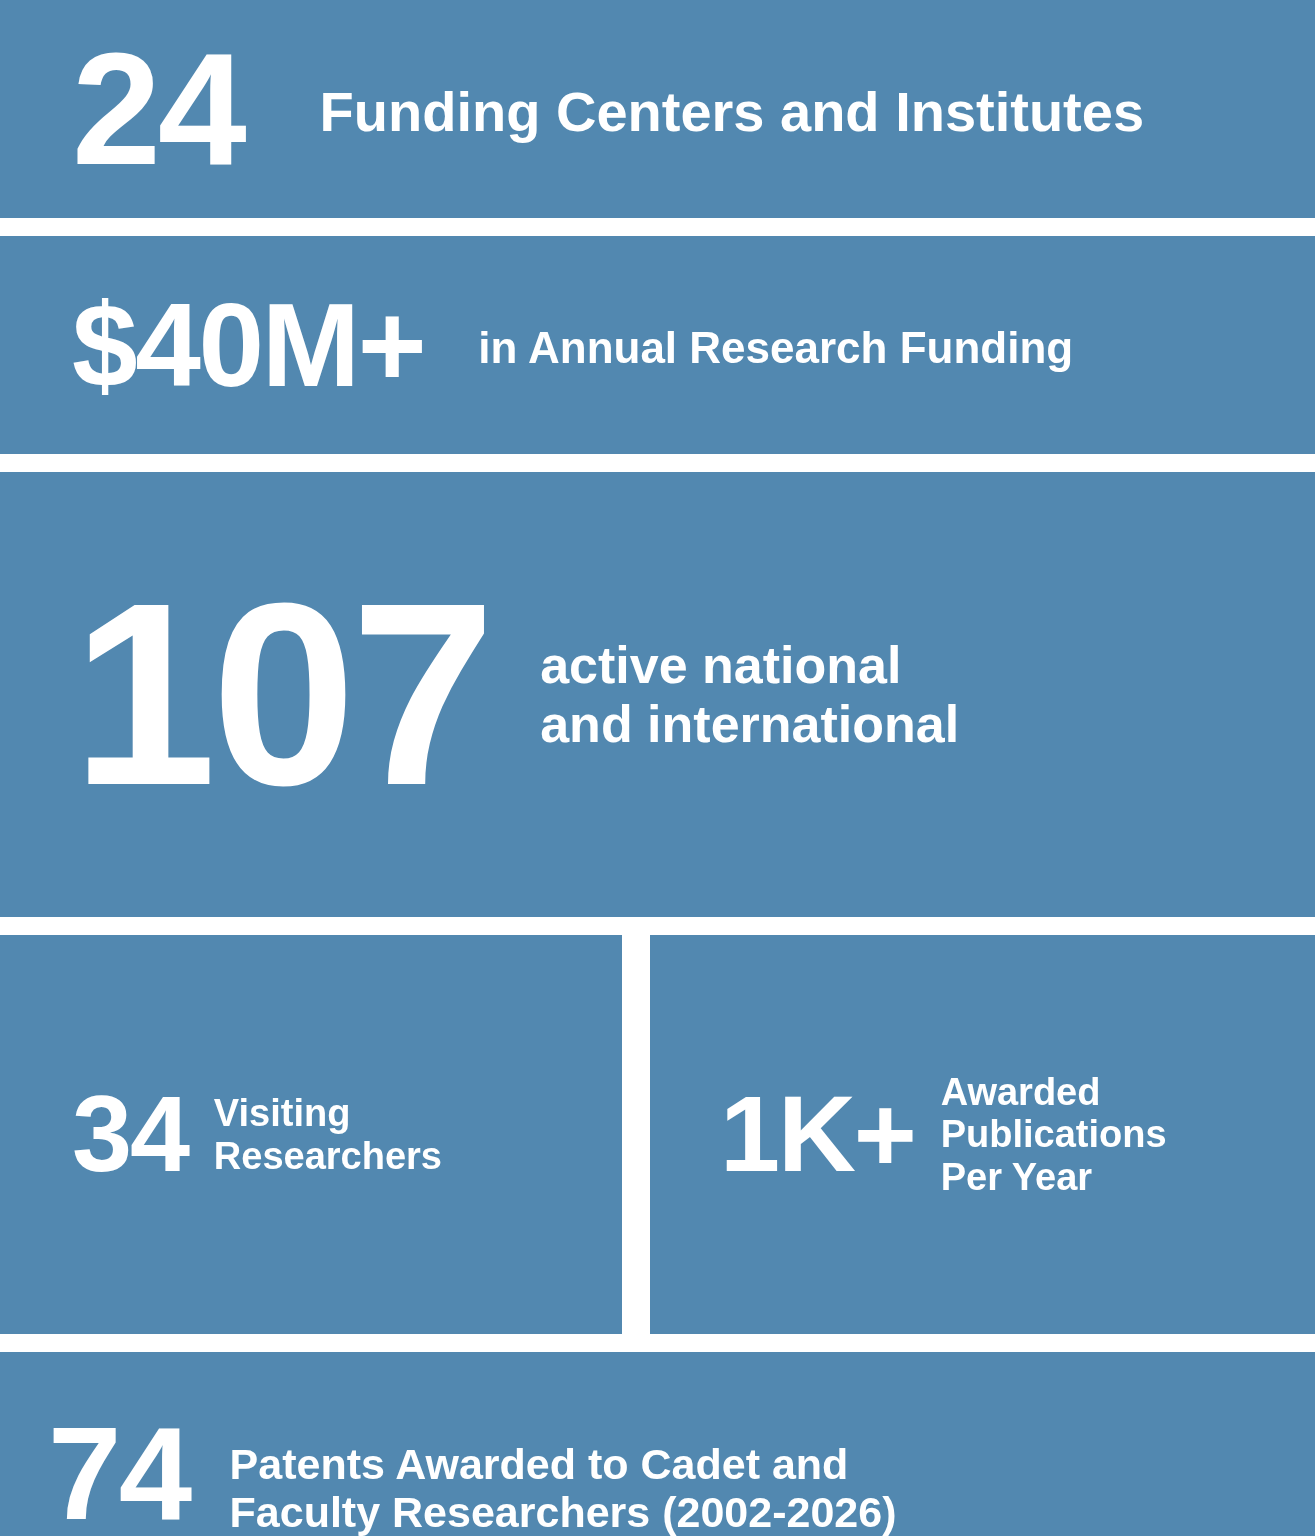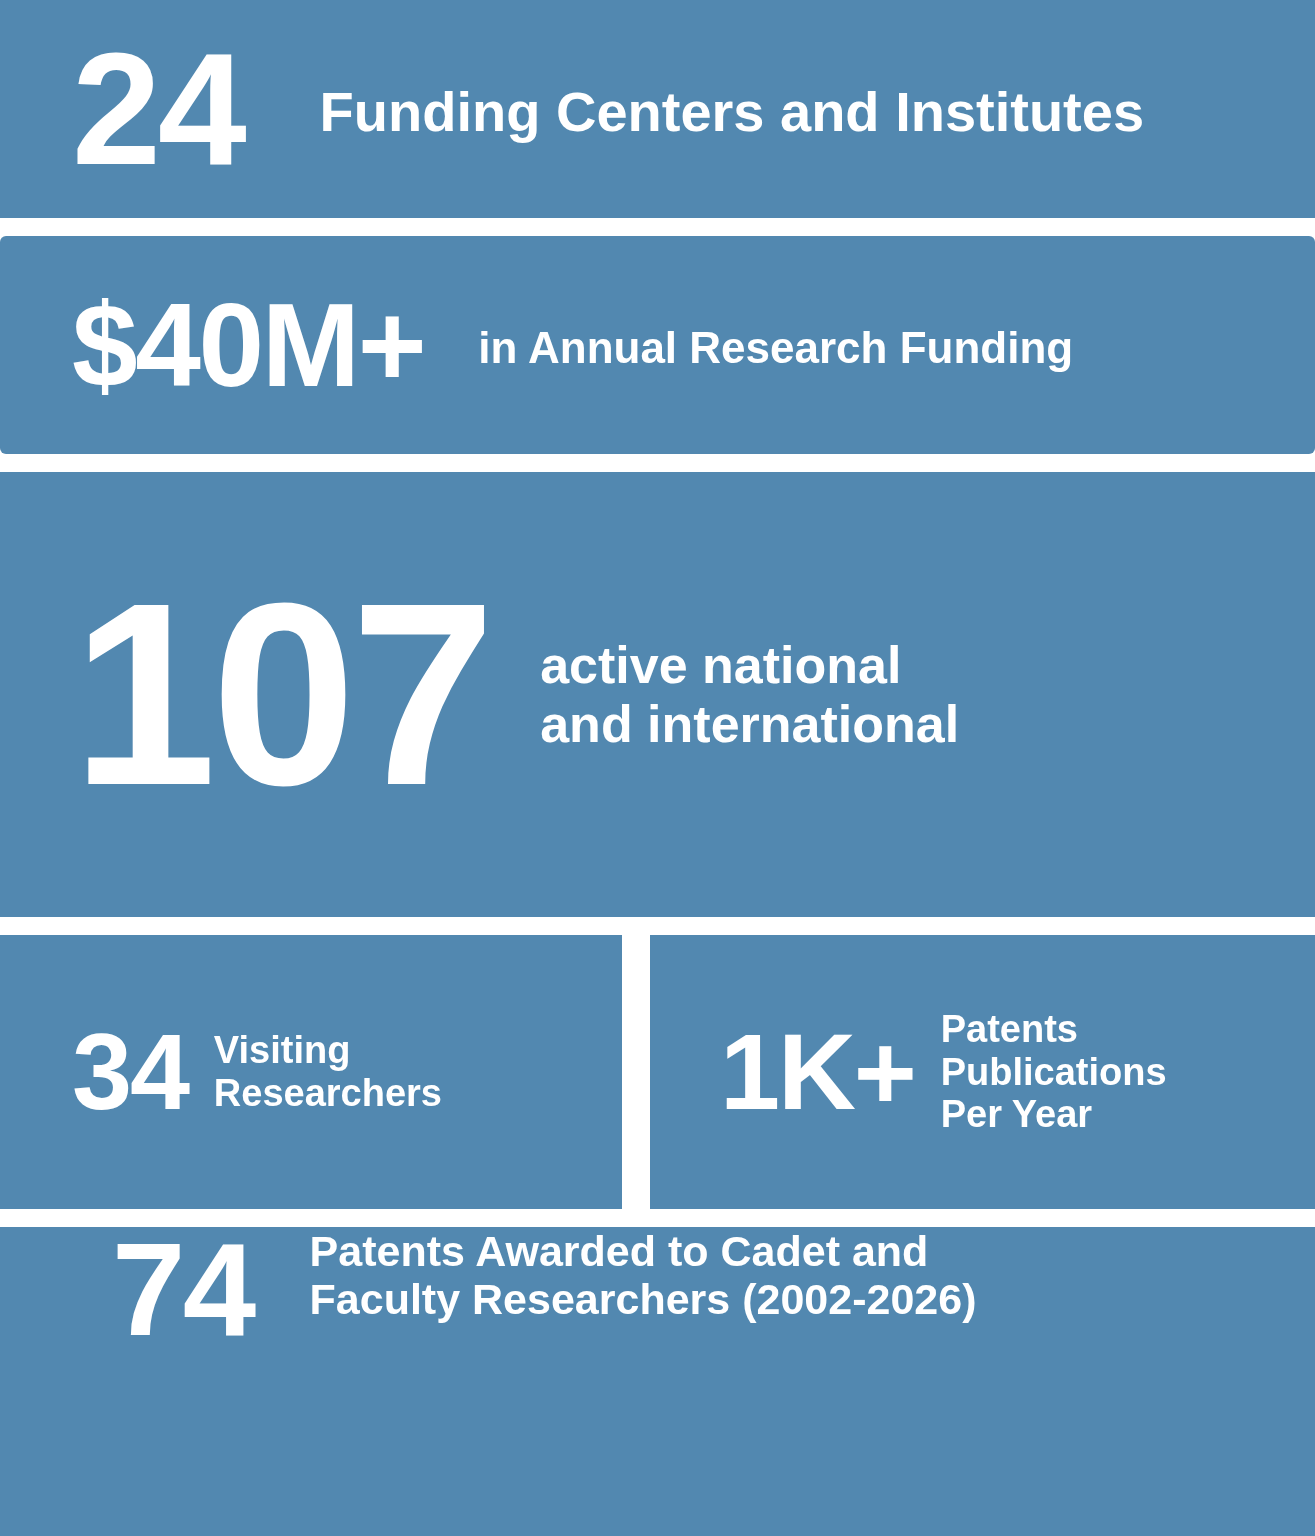--- a/index.html
+++ b/index.html
@@ -51,37 +51,36 @@
   .row1 .stat-number { font-size: 160px; }
   .row1 .stat-label  { font-size: 56px; margin-left: 44px; margin-top: 6px;}
 
   .gap-sm { height: 18px; background: #ffffff; flex: none; }
 
   
   .row2 {
     height: 218px;
     padding-left: 72px;
     align-items: center;
-    border-radius: 6px;
   }
   .row2 .stat-number { font-size: 118px; }
   .row2 .stat-label  { font-size: 44px; margin-left: 54px; margin-top: 6px; }
 
   
   .row3 {
     height: 445px;
     padding-left: 72px;
     align-items: center;
   }
   .row3 .stat-number { font-size: 260px; }
   .row3 .stat-label  { font-size: 52px; margin-left: 50px; }
 
   
   .row4 {
-    height: 274px;
+    height: 399px;
     display: flex;
     background: #ffffff;
     flex: none;
   }
   .row4 .card-left {
     width: 622px;
     height: 100%;
     padding-left: 72px;
     align-items: center;
   }
@@ -92,23 +91,22 @@
     padding-left: 70px;
     align-items: center;
   }
   .row4 .stat-number { font-size: 108px; }
   .row4 .stat-label  { font-size: 38px; margin-left: 26px; }
   .row4 .card-right .stat-label { margin-left: 26px; }
 
   
   .row5 {
     flex: 1;
-    padding-left: 112px;
-    align-items: flex-start;
-    gap: 16px;
+    padding-left: 48px;
+    align-items: flex-end;
   }
   .row5 .stat-number { font-size: 132px; }
   .row5 .stat-label  { font-size: 43px; margin-left: 40px; }
 </style>
 </head>
 <body>
 
 <div class="infographic">
 
   <div class="stat-card row1">
@@ -140,21 +138,21 @@
       <span class="stat-number">34</span>
       <span class="stat-label">
         <div>Visiting</div>
         <div>Researchers</div>
       </span>
     </div>
     <div class="gap-v"></div>
     <div class="stat-card card-right">
       <span class="stat-number">1K+</span>
       <span class="stat-label">
-        <div>Patents</div>
+        <div>Awarded</div>
         <div>Publications</div>
         <div>Per Year</div>
       </span>
     </div>
   </div>
 
   <div class="gap-sm"></div>
 
   <div class="stat-card row5">
     <span class="stat-number">74</span>

